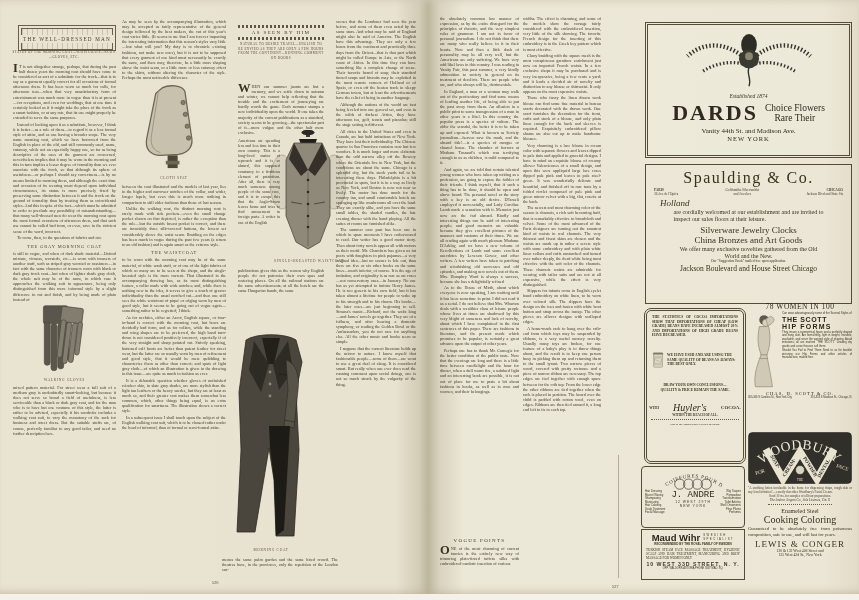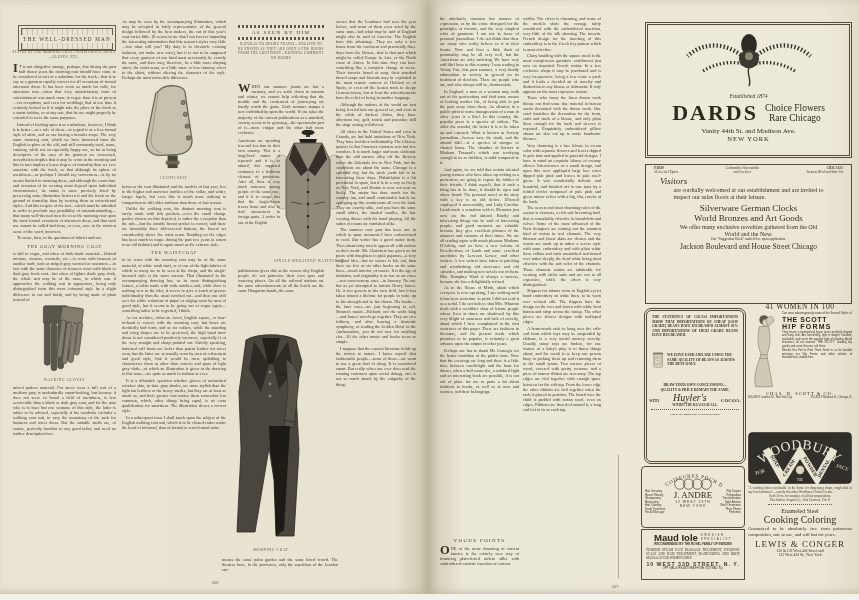--- a/index.html
+++ b/index.html
@@ -195,69 +195,70 @@
       <ellipse cx="100" cy="22" rx="11" ry="15" fill="#2c2b25"></ellipse>
       <ellipse cx="100" cy="42" rx="14" ry="13" fill="#3b3a32"></ellipse>
       <circle cx="100" cy="38" r="5.5" fill="#8a8672"></circle>
       <path d="M100,54 C96,62 104,70 100,80" stroke="#35342d" stroke-width="2" fill="none"></path>
     </svg>
     <div style="font-size:5.5px;font-style:italic;color:#38321f;">Established 1874</div>
     <div style="display:flex;justify-content:center;align-items:center;gap:7px;margin-top:1px;">
       <span class="dards-name">DARDS</span>
       <span style="text-align:center;">
         <div class="dards-line">Choice Flowers</div>
-        <div class="dards-line">Rare Chicago</div>
+        <div class="dards-line">Rare Their</div>
       </span>
     </div>
     <div style="font-size:7px;color:#2f2a1d;margin-top:1px;">Vanity 44th St. and Madison Ave.</div>
     <div style="font-size:6.5px;letter-spacing:1px;color:#2f2a1d;">NEW YORK</div>
   </div>
 
   <div class="abs adbox1" style="left:645px;top:164px;width:205px;height:138px;">
+    <div class="serifc sp-name" style="margin-top:4px;">Spaulding &amp; Co.</div>
     <div style="display:flex;justify-content:space-between;padding:1px 8px 0;color:#443c2c;">
       <span class="sp-tiny" style="text-align:left;"><b>PARIS</b><br><span>36 Ave de l'Opéra</span></span>
       <span class="sp-tiny" style="text-align:center;"><span>Goldsmiths  Silversmiths</span><br><span>and Jewelers</span></span>
       <span class="sp-tiny" style="text-align:right;"><b>CHICAGO</b><br><span>Jackson Blvd and State Sts</span></span>
     </div>
-    <div style="font-size:9px;font-style:italic;color:#38321f;padding-left:14px;margin-top:2px;">Visitors</div>
+    <div style="font-size:9px;font-style:italic;color:#38321f;padding-left:14px;margin-top:2px;">Holland</div>
     <div style="font-size:6px;color:#38321f;width:150px;margin:1px auto 0;text-align:justify;line-height:7px;">are cordially welcomed at our establishment and are invited to inspect our sales floors at their leisure.</div>
-    <div class="serifc" style="font-size:9px;margin-top:2px;">Silverware   German   Clocks</div>
-    <div class="serifc" style="font-size:9px;">World   Bronzes   and   Art   Goods</div>
+    <div class="serifc" style="font-size:9px;margin-top:2px;">Silverware   Jewelry   Clocks</div>
+    <div class="serifc" style="font-size:9px;">China   Bronzes   and   Art   Goods</div>
     <div class="serifc" style="font-size:6px;width:140px;margin:1px auto 0;line-height:6.5px;">We offer many exclusive novelties gathered from the Old World and the New.</div>
     <div class="serifc" style="font-size:3.5px;">Our "Suggestion Book" mailed free upon application.</div>
     <div class="serifc" style="font-size:7.5px;margin-top:1px;">Jackson Boulevard and House Street Chicago</div>
   </div>
 
   <div class="abs adbox1" style="left:644px;top:308px;width:100px;height:154px;border-radius:7px;outline:1px solid #554c38;outline-offset:-3px;">
     <div class="cocoa-caps" style="margin:6px 7px 2px;">THE STATISTICS OF COCOA IMPORTATIONS SHOW THAT IMPORTATIONS OF CHEAP (LOW GRADE) BEANS HAVE INCREASED ALMOST 20% AND IMPORTATIONS OF HIGH GRADE BEANS HAVE DECREASED.</div>
     <div style="display:flex;margin:2px 7px 0;gap:3px;align-items:center;">
       <svg width="28" height="40" viewBox="0 0 30 42">
         <rect x="3" y="3" width="24" height="5" rx="2" fill="#8b8470" stroke="#55503f" stroke-width="0.7"></rect>
         <rect x="4" y="7" width="22" height="32" rx="2" fill="#ddd8c4" stroke="#55503f" stroke-width="0.8"></rect>
         <line x1="4" y1="13" x2="26" y2="13" stroke="#7a7462" stroke-width="0.7"></line>
         <line x1="4" y1="33" x2="26" y2="33" stroke="#7a7462" stroke-width="0.7"></line>
         <rect x="7" y="16" width="16" height="14" fill="none" stroke="#7a7462" stroke-width="0.7"></rect>
         <line x1="7" y1="20" x2="23" y2="26" stroke="#7a7462" stroke-width="0.7"></line>
       </svg>
       <div class="cocoa-caps" style="text-align:left;">WE HAVE USED AND ARE USING THE SAME QUALITY OF BEANS AS ALWAYS: THE BEST ONLY.</div>
     </div>
     <div class="cocoa-caps" style="text-align:center;margin-top:3px;">DRAW YOUR OWN CONCLUSIONS—</div>
     <div class="cocoa-caps" style="text-align:center;">QUALITY &amp; PRICE REMAIN THE SAME.</div>
-    <div style="display:flex;justify-content:center;align-items:flex-end;gap:14px;margin-top:0;">
+    <div style="display:flex;justify-content:center;align-items:center;gap:14px;margin-top:10px;">
       <span style="font-size:3.4px;font-weight:bold;">WITH</span>
       <span style="font-size:10px;font-style:italic;color:#2f2a1d;">Huyler's</span>
       <span style="font-size:5px;font-weight:bold;">COCOA.</span>
     </div>
     <div style="font-size:3.2px;font-weight:bold;text-align:center;">WITHIN THE REACH OF ALL.</div>
     <div class="rule-dot"></div>
     <div style="font-size:2.9px;font-weight:bold;text-align:center;">SOLD BY GROCERS EVERYWHERE</div>
   </div>
 
   <div class="abs" style="left:748px;top:302px;width:104px;height:128px;z-index:2;">
-    <div style="font-size:7.5px;text-align:center;color:#2f2a1d;letter-spacing:0.5px;">41 WOMEN IN 100</div>
+    <div style="font-size:7.5px;text-align:center;color:#2f2a1d;letter-spacing:0.5px;">78 WOMEN IN 100</div>
     <div style="display:flex;gap:2px;margin-top:1px;">
       <svg width="32" height="78" viewBox="0 0 34 80">
         <circle cx="17" cy="7" r="5" fill="#5d584c"></circle>
         <circle cx="19" cy="10" r="3.8" fill="#d8d2bf" stroke="#8a8370" stroke-width="0.6"></circle>
         <path d="M21,13 C28,11 30,5 24,3 L19,6 Z" fill="#cfc9b6" stroke="#8a8370" stroke-width="0.6"></path>
         <path d="M12,14 C10,26 10,34 14,44 C8,58 6,70 8,78 L26,78 C24,64 22,56 20,44 C24,34 24,24 22,14 Z" fill="#cfc9b6" stroke="#8a8370" stroke-width="0.7"></path>
         <line x1="13" y1="44" x2="21" y2="44" stroke="#8a8370" stroke-width="0.7"></line>
         <line x1="12" y1="48" x2="21" y2="48" stroke="#8a8370" stroke-width="0.7"></line>
       </svg>
       <div style="width:70px;">
@@ -318,39 +319,39 @@
       <div class="tinysans" style="width:26px;">
         <div>Hair Dressing</div>
           <div>Marcel Waving</div>
         <div>Shampooing</div>
           <div>Manicuring</div>
         <div>Hair Coloring</div>
           <div>Scalp Treatment</div>
         <div>Facial Massage</div>
       </div>
       <div style="text-align:center;">
-        <div style="font-size:9px;color:#2f2a1d;">J. ANDRE</div>
+        <div style="font-size:9px;color:#2f2a1d;font-family:Liberation Mono, monospace;">J. ANDRE</div>
         <div style="font-size:3.4px;letter-spacing:1px;font-family:'Liberation Sans',sans-serif;">12 WEST 29TH</div>
         <div style="font-size:3.4px;letter-spacing:1px;font-family:'Liberation Sans',sans-serif;">NEW YORK</div>
       </div>
       <div class="tinysans" style="width:26px;text-align:right;">
         <div>Wig Toupee</div>
           <div>Pompadour</div>
         <div>Transformation</div>
           <div>Toilet Articles</div>
         <div>Shell Ornaments</div>
           <div>Fleur Plume</div>
         <div>Perfumes</div>
       </div>
     </div>
   </div>
 
   <div class="abs adbox1" style="left:641px;top:529px;width:102px;height:49px;">
     <div style="display:flex;justify-content:center;align-items:center;gap:3px;margin-top:2px;">
-      <span style="font-size:9.5px;font-weight:bold;font-family:'Liberation Sans',sans-serif;color:#2c2718;">Maud Iole</span>
+      <span style="font-size:9.5px;font-weight:bold;font-family:'Liberation Sans',sans-serif;color:#2c2718;">Maud Wihr</span>
       <span class="tinysans" style="letter-spacing:1.5px;">
           <div>SWEDISH</div>
           <div>SPECIALIST</div>
         </span>
     </div>
     <div class="tinysans" style="text-align:center;font-weight:bold;font-size:3px;">RECOMMENDED BY THE ROYAL FAMILY OF SWEDEN</div>
     <div style="font-size:3.3px;line-height:4px;text-align:justify;margin:1px 4px 0;color:#3a3420;">TURKISH STEAM FACE MASSAGE TREATMENT, HYGIENIC SCALP AND HAIR TREATMENT, MANICURING AND BODY MASSAGE FOR WOMEN ONLY</div>
     <div style="font-size:5.2px;font-weight:bold;letter-spacing:1px;text-align:center;font-family:'Liberation Sans',sans-serif;margin-top:1px;">10 WEST 33D STREET, N. Y.</div>
     <div class="tinysans" style="text-align:center;font-size:2.6px;">OPP. WALDORF-ASTORIA   PHONE 3087 MAD. SQ.</div>
   </div>

